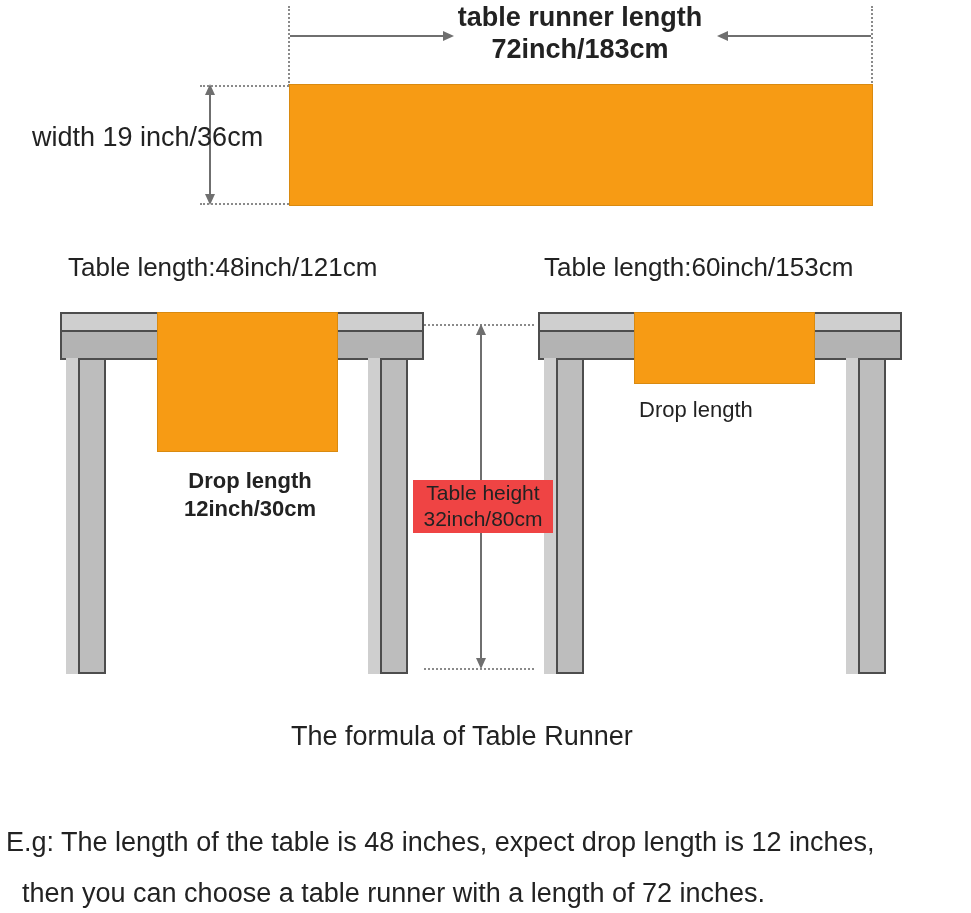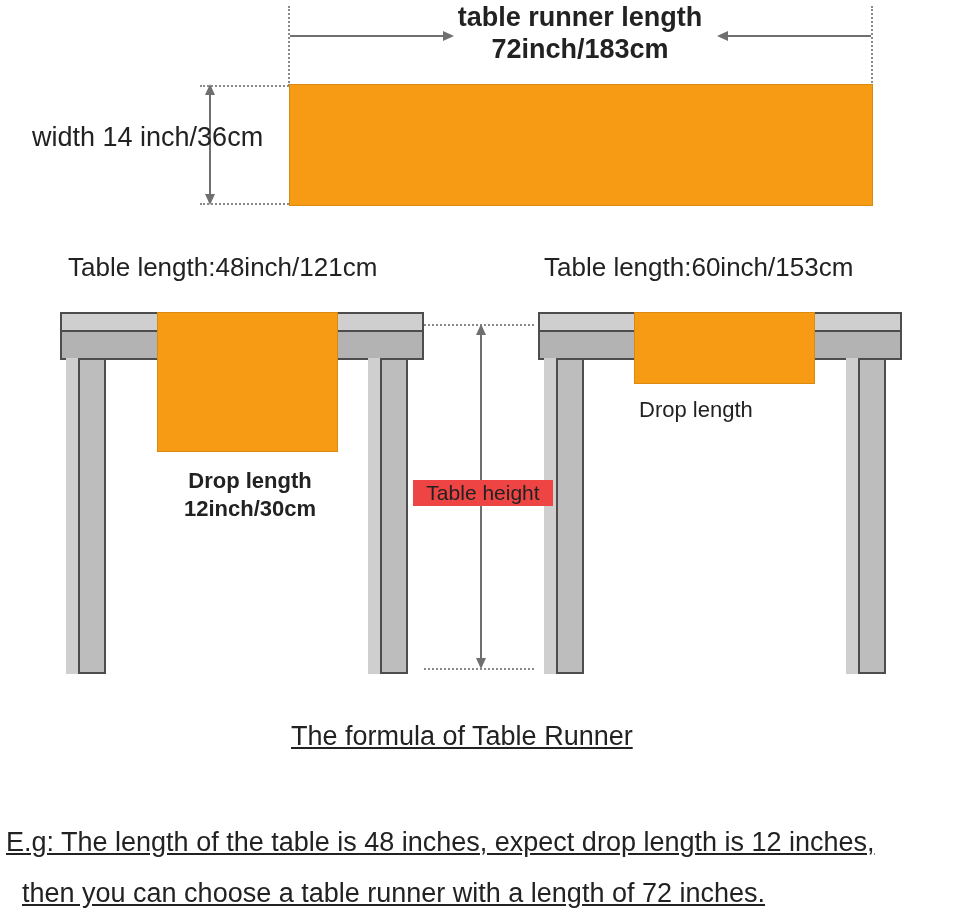--- a/index.html
+++ b/index.html
@@ -129,21 +129,20 @@
   .height-label {
     font-size: 21px;
     line-height: 1.25;
     text-align: center;
   }
 
   
   .formula {
     font-size: 27px;
     line-height: 1.2;
-    text-decoration: underline;
   }
 </style>
 </head>
 <body>
 
 <div id="stage">
 
   <div class="abs dotline-v" style="left:288px; top:6px; height:80px;"></div>
   <div class="abs dotline-v" style="left:871px; top:6px; height:80px;"></div>
 
@@ -158,21 +157,21 @@
 
   <div class="txt center" id="runner-label">
     <div>table runner length</div>
     <div>72inch/183cm</div>
   </div>
 
   <div class="abs" style="left:209px; top:90px; width:0; height:108px; border-left:2px solid #6f6f6f;"></div>
   <div class="arrow-head ah-up" style="left:205px; top:84px;"></div>
   <div class="arrow-head ah-down" style="left:205px; top:194px;"></div>
 
-  <div class="txt" id="width-label">width 14 inch/36cm</div>
+  <div class="txt" id="width-label">width 19 inch/36cm</div>
 
   <div class="abs" id="runner-rect"></div>
 
   <div class="txt table-title" style="left:68px; top:252px;">Table length:48inch/121cm</div>
 
   <div class="table-top-bevel" style="left:60px; top:312px; width:364px; height:20px;"></div>
   <div class="table-top-face" style="left:60px; top:330px; width:364px; height:30px;"></div>
 
   <div class="leg" style="left:66px; top:358px; width:40px; height:316px;"></div>
   <div class="leg-inner" style="left:66px; top:358px; width:14px; height:316px;"></div>
@@ -206,20 +205,21 @@
 
   <div class="abs dotline-h" style="left:424px; top:324px; width:110px;"></div>
   <div class="abs dotline-h" style="left:424px; top:668px; width:110px;"></div>
 
   <div class="abs" style="left:480px; top:330px; width:0; height:332px; border-left:2px solid #6f6f6f;"></div>
   <div class="arrow-head ah-up" style="left:476px; top:324px;"></div>
   <div class="arrow-head ah-down" style="left:476px; top:658px;"></div>
 
   <div class="txt height-label" style="left:413px; top:480px; width:140px; background:#ef4444;">
     <div>Table height</div>
+    <div>32inch/80cm</div>
   </div>
 
   <div class="txt formula" style="left:291px; top:720px;">The formula of Table Runner</div>
 
 
   <div class="txt formula" style="left:6px; top:826px;">E.g: The length of the table is 48 inches, expect drop length is 12 inches,</div>
 
   <div class="txt formula" style="left:22px; top:877px;">then you can choose a table runner with a length of 72 inches.</div>
 
 </div>

